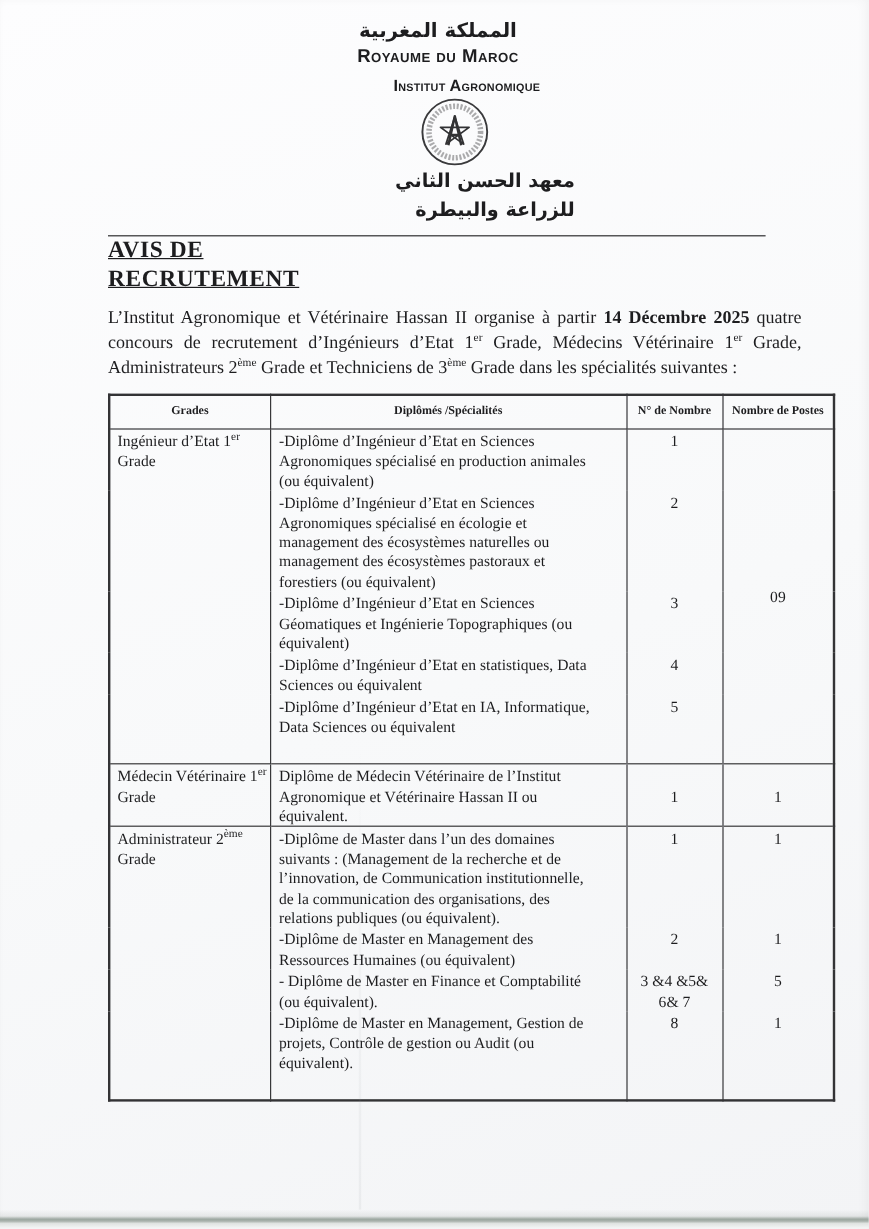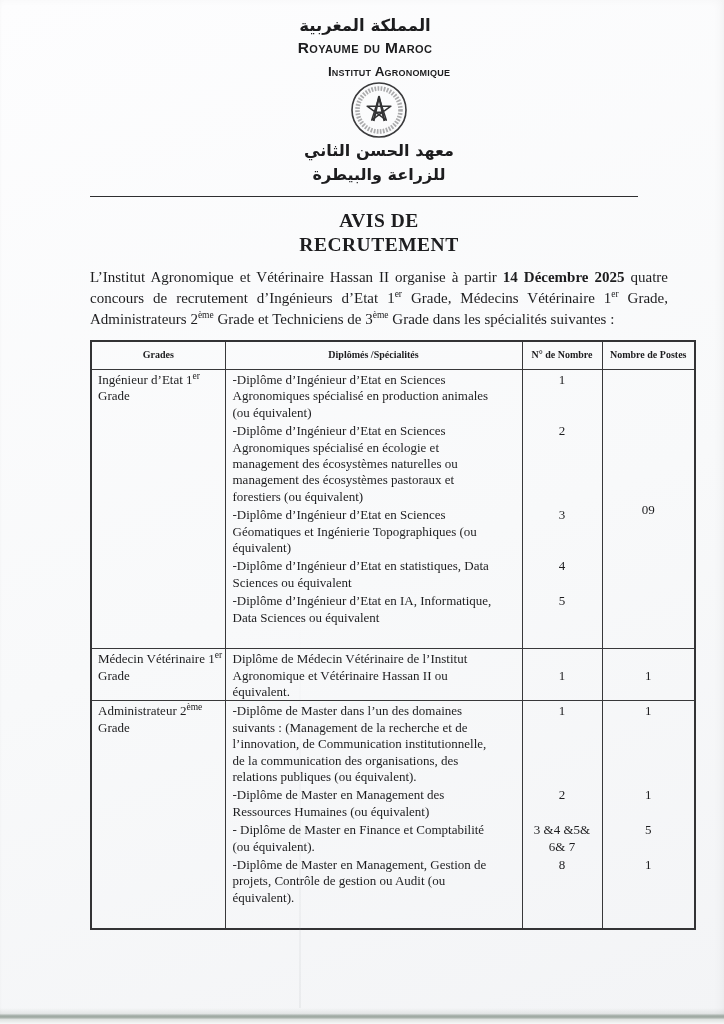--- a/index.html
+++ b/index.html
@@ -32,33 +32,34 @@
   .org-row { display: flex; align-items: center; margin-top: 5px; flex-direction: column; }
   .org-fr {
     width: 210px; text-align: center;
     font-family: "Liberation Sans", sans-serif;
     font-variant: small-caps; font-weight: bold;
     font-size: 13.5px; line-height: 19px; letter-spacing: 0.2px;
     margin-left: 20px;
   }
   .logo-wrap { flex: 1; display: flex; justify-content: center; }
   .org-ar {
-    width: 200px; text-align: center;
+    width: 200px; 
     font-family: "DejaVu Sans", sans-serif;
     font-weight: bold; font-size: 16px; line-height: 24px;
     direction: rtl;
   }
   .seal { display: block; }
   .rule { border: none; border-top: 1.7px solid #2e2e30; margin: 9px 30px 0 0; }
 
   
   .title {
-    margin-top: 12px; text-align: center;
+    
     font-size: 19.5px; font-weight: bold; line-height: 23.5px;
     letter-spacing: 0.5px;
+    text-decoration: underline;
   }
   .intro { margin-top: 11px; font-size: 15px; line-height: 21px; text-align: justify; }
   .intro b { font-weight: bold; }
   sup { font-size: 9.5px; line-height: 0; vertical-align: super; }
 
   
   table.recruitment {
     margin-top: 10px;
     width: 604px;
     table-layout: fixed;

